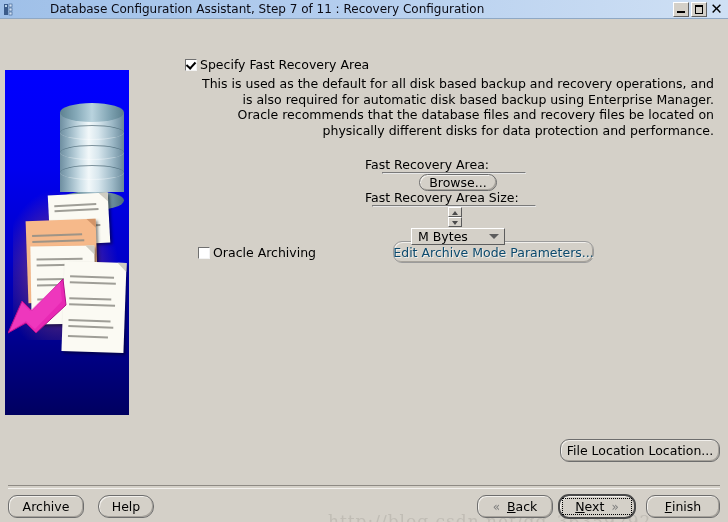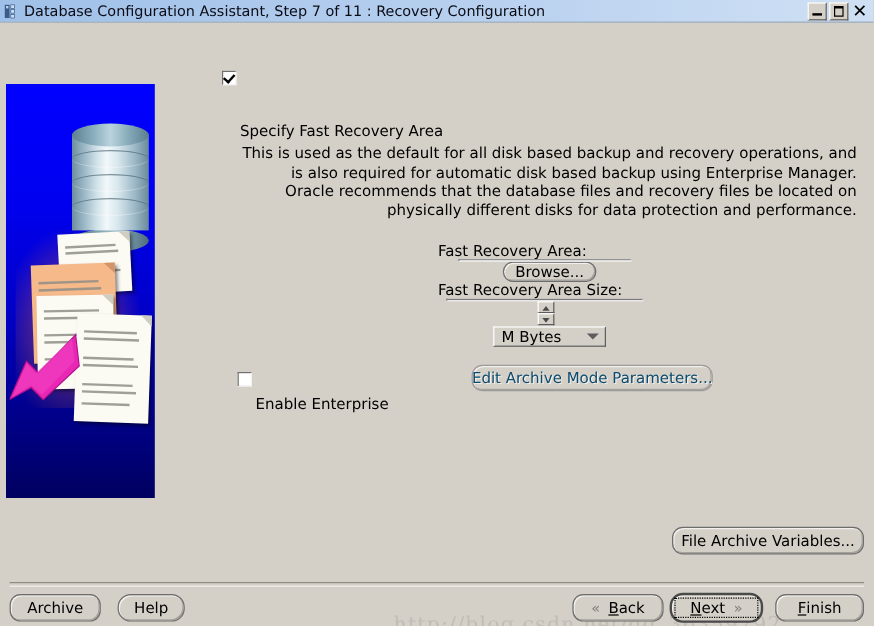--- a/index.html
+++ b/index.html
@@ -20,20 +20,21 @@
 
   
   .titlebar {
     height: 19px;
     background: linear-gradient(to right, #9fc0e8 0%, #b3cdee 45%, #cfe0f4 100%);
     display: flex;
     align-items: center;
     padding: 0 2px 0 3px;
     box-sizing: border-box;
     border-bottom: 1px solid #8fa8c4;
+    gap: 30px;
   }
   .title-icon {
     width: 13px;
     height: 13px;
     flex: 0 0 auto;
     margin-right: 4px;
     position: relative;
   }
   .title-text {
     font-size: 12px;
@@ -224,21 +225,21 @@
     content: "";
     position: absolute;
     left: 2px;
     top: 0px;
     width: 4px;
     height: 7px;
     border: solid #000;
     border-width: 0 2px 2px 0;
     transform: rotate(42deg);
   }
-  .cb-label { font-size: 12.5px; line-height: 15px; margin-top: 44px; }
+  .cb-label { font-size: 12.5px; line-height: 15px; }
   .desc {
     margin: 4px 0 0 16px;
     width: 513px;
     font-size: 12.5px;
     line-height: 15.5px;
     text-align: right;
   }
 
   .form {
     margin-top: 19px;
@@ -548,30 +549,30 @@
         </span>
         <span class="combo">
           <span class="val">M Bytes</span>
           <span class="caret"></span>
         </span>
       </div>
 
       <div class="arch-row">
         <span class="cb-wrap">
           <span class="checkbox"></span>
-          <span class="cb-label">Enable Enterprise</span>
+          <span class="cb-label">Oracle Archiving</span>
         </span>
         <span class="btn btn-edit-arch disabled">Edit Archive Mode Parameters...</span>
       </div>
 
     </div>
   </div>
 
   <div class="flv-wrap">
-    <span class="btn btn-flv">File Archive Variables...</span>
+    <span class="btn btn-flv">File Location Location...</span>
   </div>
 
   <div class="divider"></div>
 
   <div class="watermark">http://blog.csdn.net/qq_36359292</div>
 
   <div class="bottombar">
     <span class="btn btn-cancel">Archive</span>
     <span class="btn btn-help">Help</span>
     <span class="spacer"></span>

